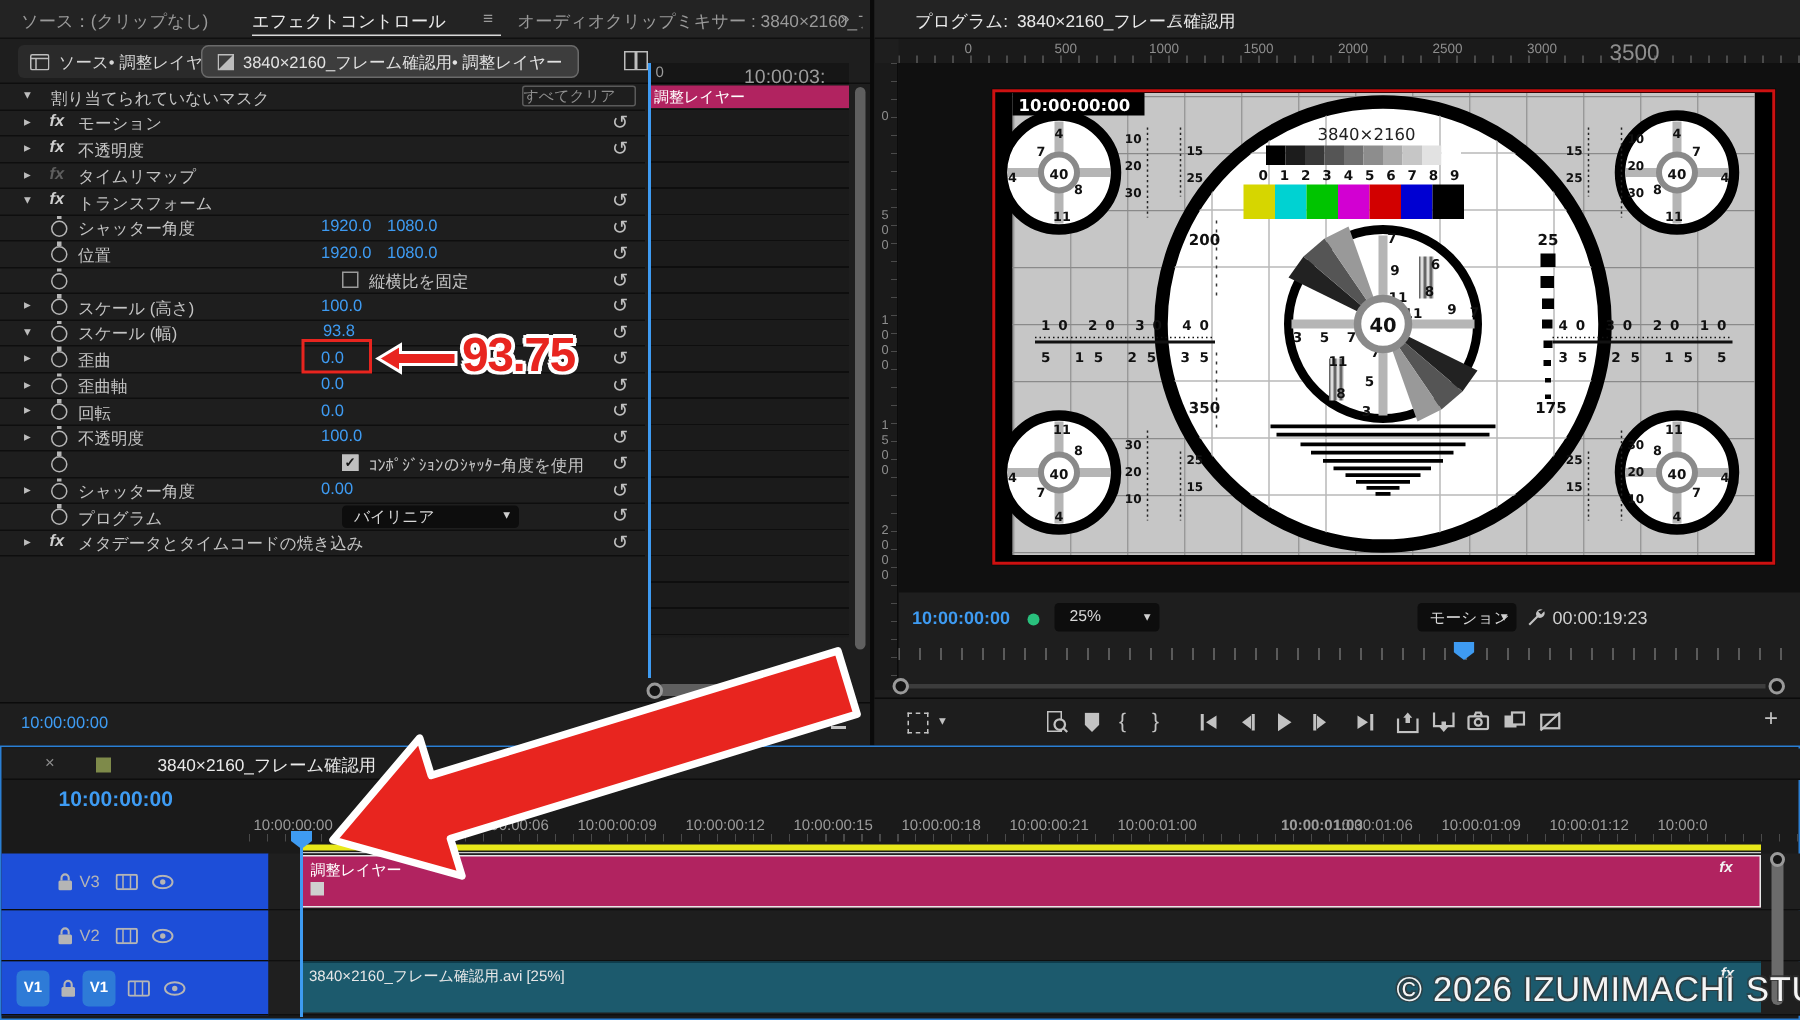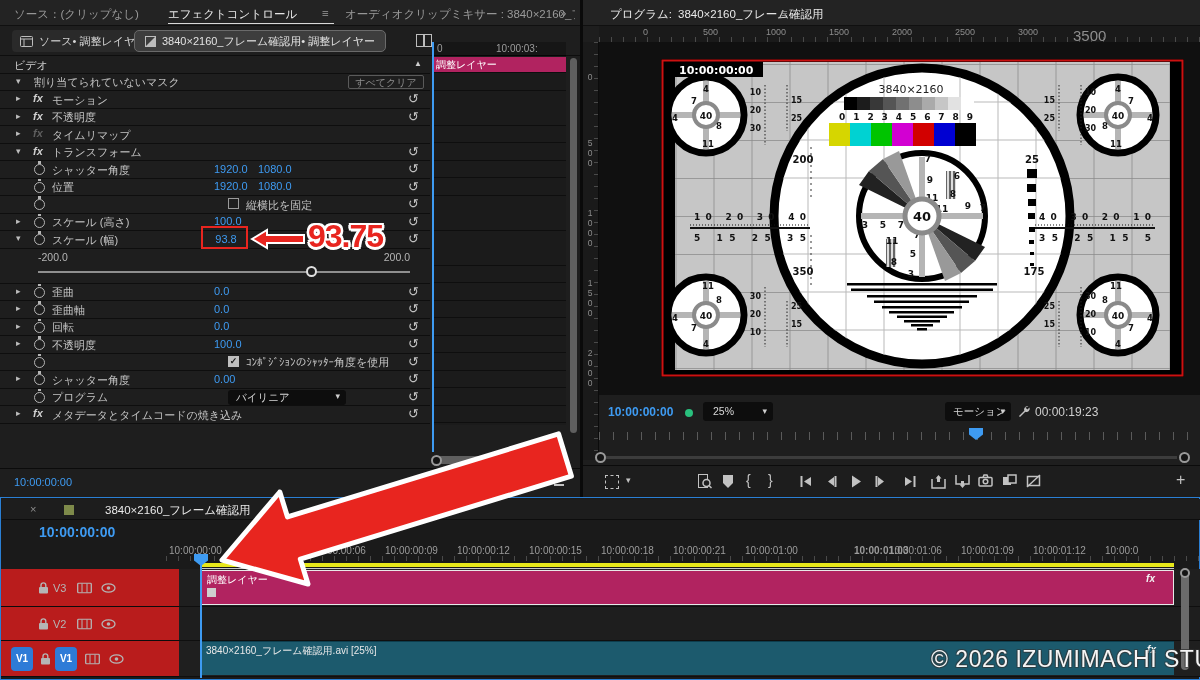--- a/index.html
+++ b/index.html
@@ -25,21 +25,21 @@
   .ecrow .reset { position:absolute; left:408px; top:0px; font-size:13px; color:#c0c0c0; line-height:16px; }
   .sw { position:absolute; left:34px; top:3px; width:11px; height:11px; border:1.5px solid #b5b5b5; border-radius:50%; }
   .sw::before { content:""; position:absolute; left:2.5px; top:-4px; width:3px; height:2.5px; background:#b5b5b5; }
   .cb { position:absolute; left:228px; top:2px; width:11px; height:11px; border:1.5px solid #9a9a9a; font-size:9px; line-height:9px; text-align:center; color:#161616; }
   .cb.on { background:#bfbfbf; border-color:#bfbfbf; font-weight:bold; }
   .ddown { position:absolute; background:#0d0d0d; border-radius:3px; color:#d8d8d8; font-size:10.5px; }
   .ddown .ch { position:absolute; right:6px; top:1px; font-size:9px; color:#cfcfcf; }
   
   .ticks { background:repeating-linear-gradient(90deg,#4a4a4a 0 1px,transparent 1px 12px); }
   
-  .thdr-row { position:absolute; left:0; width:178px; background:#b91c1c; border-bottom:1px solid #0c0c0c; }
+  .thdr-row { position:absolute; left:0; width:178px; background:#1d4ed8; border-bottom:1px solid #0c0c0c; }
   .tname { position:absolute; left:52px; top:50%; transform:translateY(-50%); color:#b5b5b5; font-size:11px; }
   .badge { position:absolute; width:22px; height:24px; top:50%; transform:translateY(-50%); background:#2e7bd7; border-radius:4px; color:#fff; font-size:10px; display:flex; align-items:center; justify-content:center; font-weight:bold; }
   .lane { position:absolute; left:178px; width:1022px; background:#1f1f1f; border-bottom:1px solid #0f0f0f; }
   .clip { position:absolute; left:200px; width:973px; }
   .fxtag { position:absolute; right:18px; top:2px; font-style:italic; font-weight:bold; font-size:10px; color:#f2f2f2; }
   .rl { position:absolute; top:1px; width:72px; font-size:10px; color:#9c9c9c; white-space:nowrap; }
   
   .ic { display:inline-flex; align-items:center; justify-content:center; }
   .lockbox, .filmic, .eyeic { position:absolute; top:50%; transform:translateY(-50%); }
   .playhead5 { position:absolute; width:14px; height:12px; background:#3e9bf2; clip-path:polygon(0 0,100% 0,100% 55%,50% 100%,0 55%); }
@@ -88,27 +88,23 @@
       <span class="abs ic" style="left:416px;top:8px;">
         <svg width="16" height="13" viewBox="0 0 16 13">
             <rect x="0.5" y="0.5" width="7" height="12" fill="none" stroke="#bdbdbd"></rect>
             <rect x="8.5" y="0.5" width="7" height="12" fill="none" stroke="#bdbdbd"></rect>
           </svg>
       </span>
     </div>
 
     <div id="ec-rows">
       <div class="ecrow">
-        <span class="lbl" style="left:14px;color:#d2d2d2;">ビデオ</span>
-        <span class="abs" style="left:414px;top:3px;font-size:8px;color:#cfcfcf;">▲</span>
-      </div>
-      <div class="ecrow">
         <span class="twirl">▾</span>
         <span class="lbl" style="left:34px;">割り当てられていないマスク</span>
-        <span class="abs" style="left:348px;top:1px;width:76px;height:14px;border:1px solid #5a5a5a;border-radius:2px;color:#8f8f8f;font-size:10px;text-align:center;line-height:13px;">すべてクリア</span>
+        <span class="abs" style="left:348px;top:1px;width:76px;height:14px;border:1px solid #5a5a5a;border-radius:2px;color:#8f8f8f;font-size:10px;line-height:13px;">すべてクリア</span>
       </div>
       <div class="ecrow">
         <span class="twirl">▸</span>
         <span class="fxb">fx</span>
         <span class="lbl">モーション</span>
         <span class="reset">↺</span>
       </div>
       <div class="ecrow">
         <span class="twirl">▸</span>
         <span class="fxb">fx</span>
@@ -152,26 +148,20 @@
         <span class="lbl">スケール (高さ)</span>
         <span class="val" style="left:214px;">100.0</span>
         <span class="reset">↺</span>
       </div>
       <div class="ecrow">
         <span class="twirl">▾</span>
         <span class="sw"></span>
         <span class="lbl">スケール (幅)</span>
         <span class="val" style="left:206px;width:40px;text-align:center;">93.8</span>
         <span class="reset">↺</span>
-      </div>
-      <div style="position:relative;height:35px;border-bottom:1px solid #0e0e0e;">
-        <span class="abs" style="left:38px;top:2px;font-size:10.5px;color:#b5b5b5;">-200.0</span>
-        <span class="abs" style="left:360px;top:2px;width:50px;text-align:right;font-size:10.5px;color:#b5b5b5;">200.0</span>
-        <div class="abs" style="left:38px;top:22px;width:372px;height:2px;background:#8f8f8f;"></div>
-        <div class="abs" style="left:306px;top:17px;width:11px;height:11px;border:2px solid #e0e0e0;border-radius:50%;background:#1e1e1e;"></div>
       </div>
       <div class="ecrow">
         <span class="twirl">▸</span>
         <span class="sw"></span>
         <span class="lbl">歪曲</span>
         <span class="val" style="left:214px;">0.0</span>
         <span class="reset">↺</span>
       </div>
       <div class="ecrow">
         <span class="twirl">▸</span>
@@ -219,21 +209,21 @@
       <div class="ecrow">
         <span class="twirl">▸</span>
         <span class="fxb">fx</span>
         <span class="lbl">メタデータとタイムコードの焼き込み</span>
         <span class="reset">↺</span>
       </div>
     </div>
 
     <div class="abs" style="left:432px;top:42px;width:134px;height:14px;background:#161616;border-bottom:1px solid #050505;">
       <span class="abs" style="left:5px;top:1px;font-size:10px;color:#9c9c9c;">0</span>
-      <span class="abs" style="left:64px;top:1px;font-size:10px;color:#9c9c9c;">10:00:03:</span>
+      <span class="abs" style="left:64px;top:1px;font-size:13px;color:#9c9c9c;">10:00:03:</span>
     </div>
     <div class="abs" style="left:432px;top:56px;width:134px;height:369px;background:repeating-linear-gradient(180deg,#1b1b1b 0px,#1b1b1b 16.5px,#0e0e0e 16.5px,#0e0e0e 17.5px);"></div>
     <div class="abs" style="left:432px;top:56.5px;width:134px;height:15px;background:#b12360;color:#fff;font-size:10px;padding:1px 4px;white-space:nowrap;overflow:hidden;">調整レイヤー</div>
     <div class="abs" style="left:432px;top:42px;width:2px;height:410px;background:#3e9bf2;"></div>
     <div class="abs" style="left:570px;top:58px;width:7px;height:375px;background:#5f5f5f;border-radius:4px;"></div>
 
     <div class="abs" style="left:438px;top:456px;width:122px;height:8px;background:#5f5f5f;border-radius:4px;"></div>
     <div class="abs" style="left:431px;top:454.5px;width:11px;height:11px;border-radius:50%;background:#141414;border:2px solid #9a9a9a;"></div>
     <div class="abs" style="left:554px;top:454.5px;width:11px;height:11px;border-radius:50%;background:#141414;border:2px solid #9a9a9a;"></div>
 

